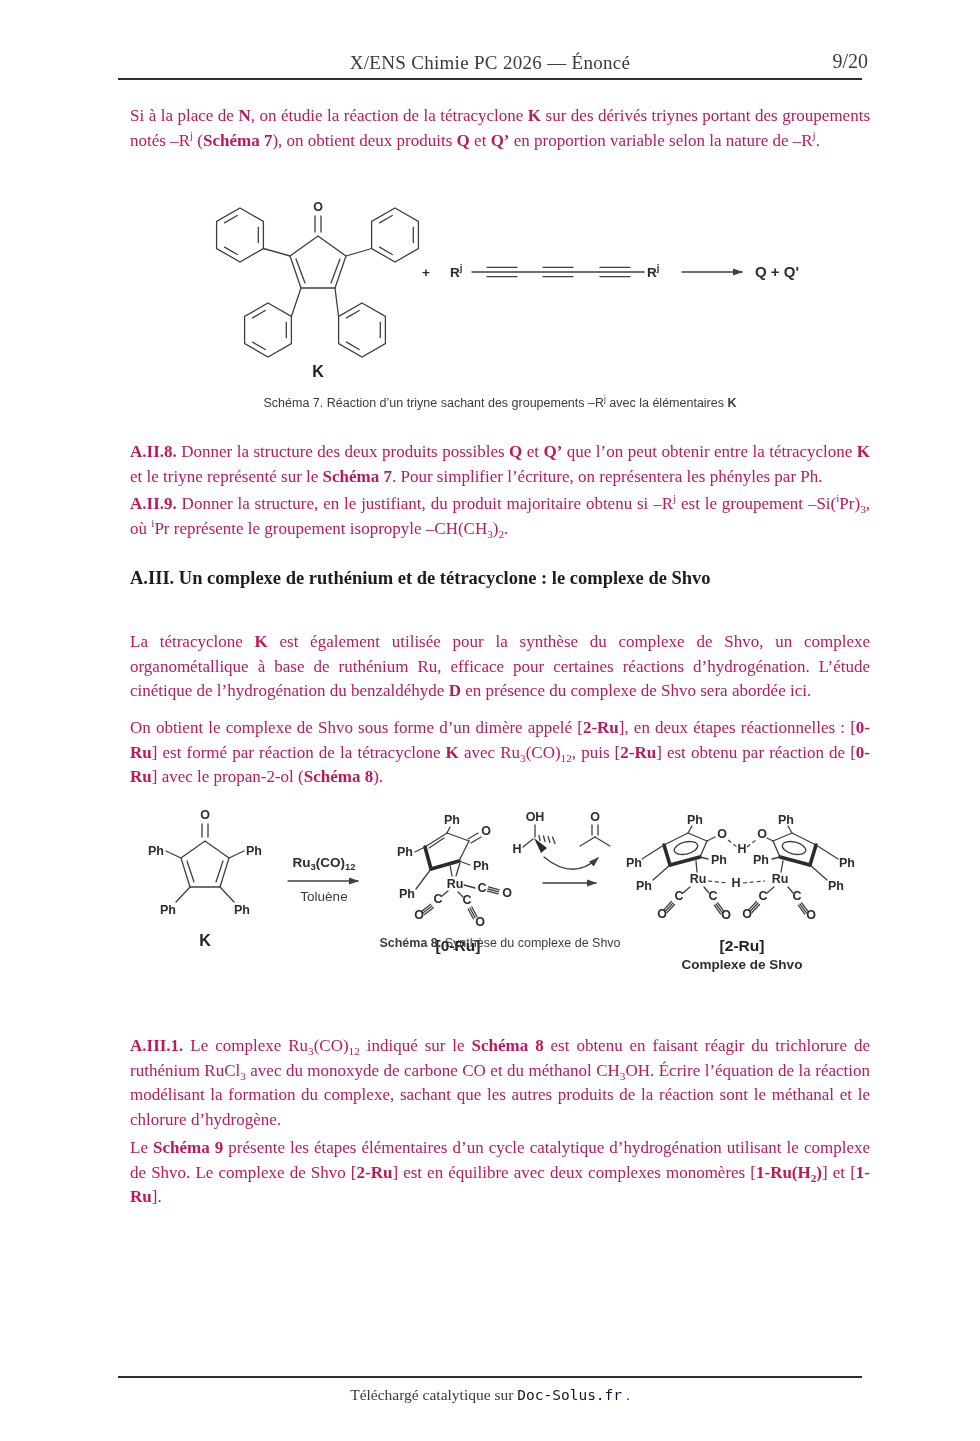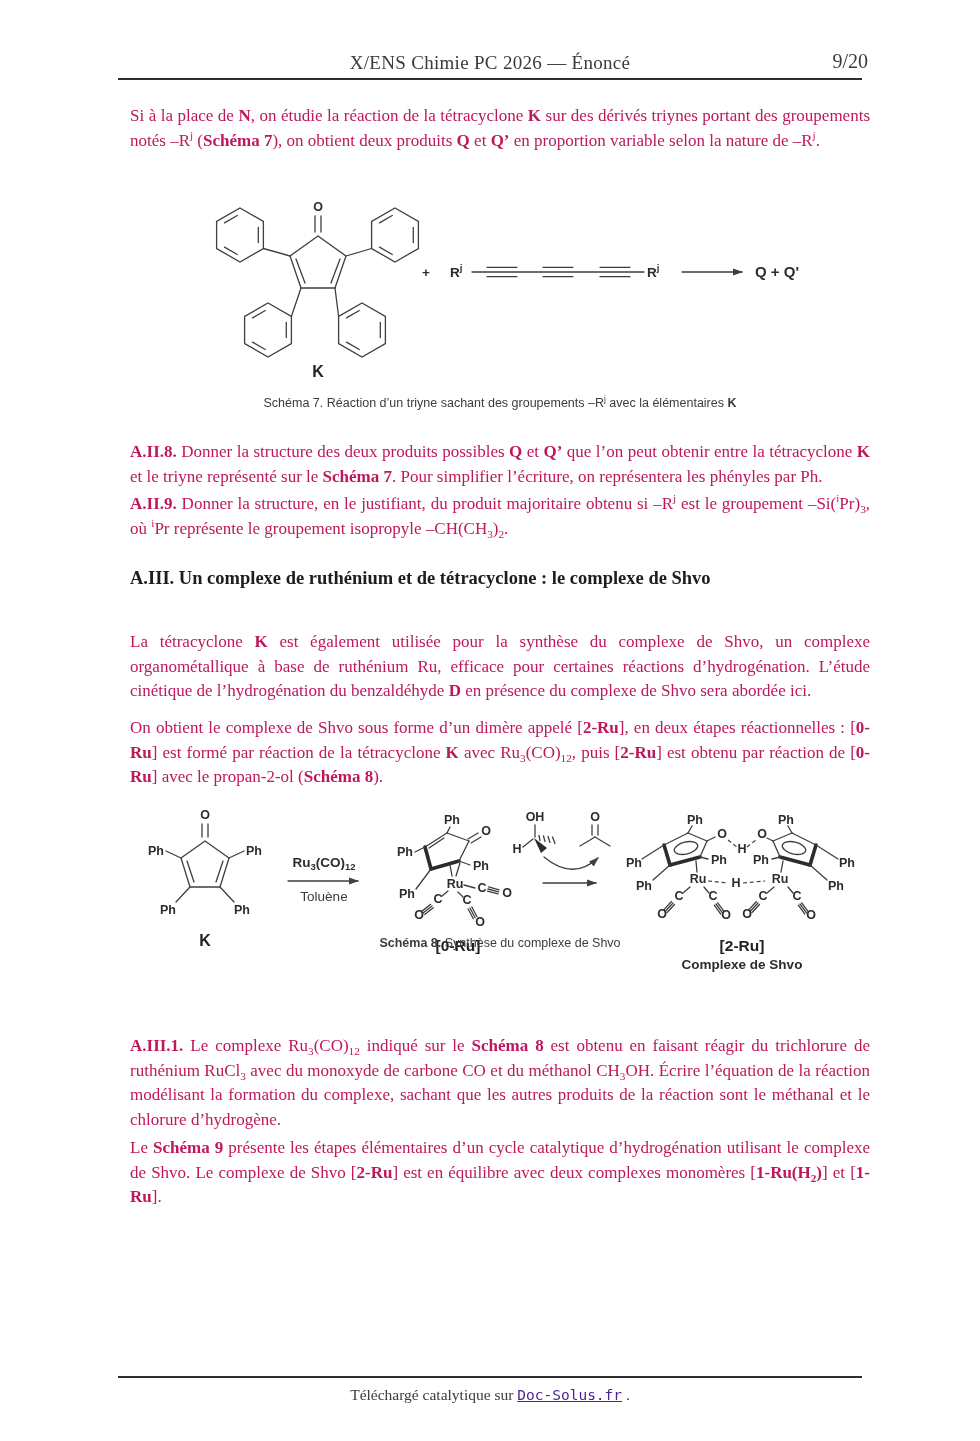--- a/index.html
+++ b/index.html
@@ -271,15 +271,15 @@
       <text class="rg" x="612" y="174" text-anchor="middle">Complexe de Shvo</text>
     </g>
   </svg>
 
   <div class="caption" style="top:936px;"><span style="font-weight: bold;">Schéma 8.</span><span> Synthèse du complexe de Shvo</span></div>
 
   <div class="para" style="top:1034px;"><span style="font-weight: bold;">A.III.1.</span><span> Le complexe Ru</span><span class="sub">3</span><span>(CO)</span><span class="sub">12</span><span> indiqué sur le </span><span style="font-weight: bold;">Schéma 8</span><span> est obtenu en faisant réagir du trichlorure de ruthénium RuCl</span><span class="sub">3</span><span> avec du monoxyde de carbone CO et du méthanol CH</span><span class="sub">3</span><span>OH. Écrire l’équation de la réaction modélisant la formation du complexe, sachant que les autres produits de la réaction sont le méthanal et le chlorure d’hydrogène.</span></div>
   <div class="para" style="top:1136px;"><span>Le </span><span style="font-weight: bold;">Schéma 9</span><span> présente les étapes élémentaires d’un cycle catalytique d’hydrogénation utilisant le complexe de Shvo. Le complexe de Shvo [</span><span style="font-weight: bold;">2-Ru</span><span>] est en équilibre avec deux complexes monomères [</span><span style="font-weight: bold;">1-Ru(H</span><span class="sub" style="font-weight: bold;">2</span><span style="font-weight: bold;">)</span><span>] et [</span><span style="font-weight: bold;">1-Ru</span><span>].</span></div>
 
   <div class="rule bottom"></div>
-  <div class="footer-text"><span>Téléchargé catalytique sur </span><a href="#" style="color: #4c1d95; text-decoration: underline;">Doc-Solus.fr</a><span> .</span></div>
+  <div class="footer-text"><span>Téléchargé catalytique sur </span><a href="#" style="color: #0f172a;">Doc-Solus.fr</a><span> .</span></div>
 
 </div>
 
 </body></html>

